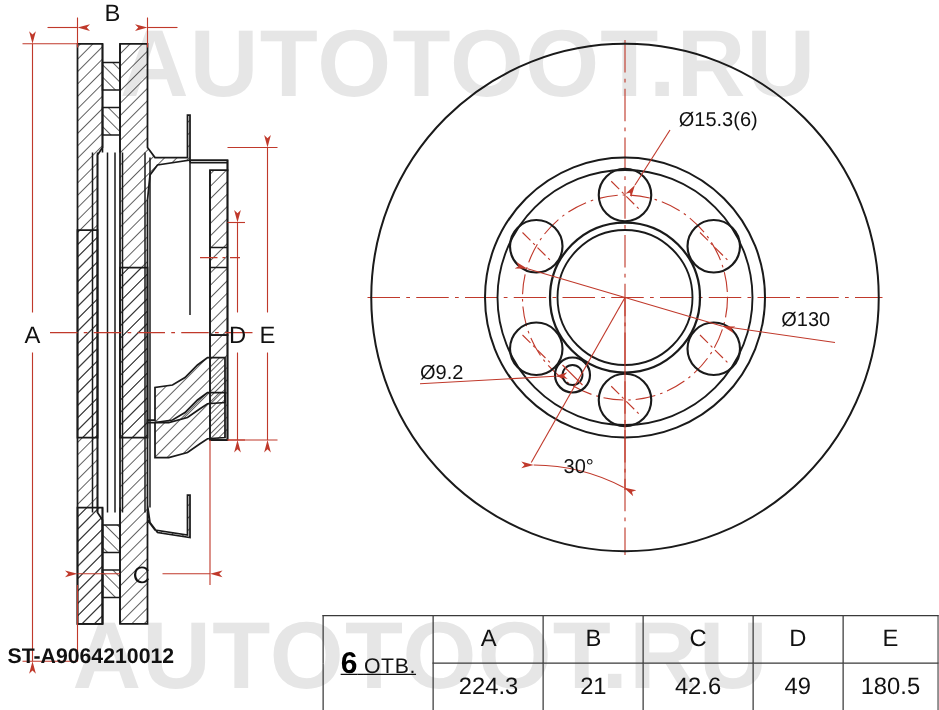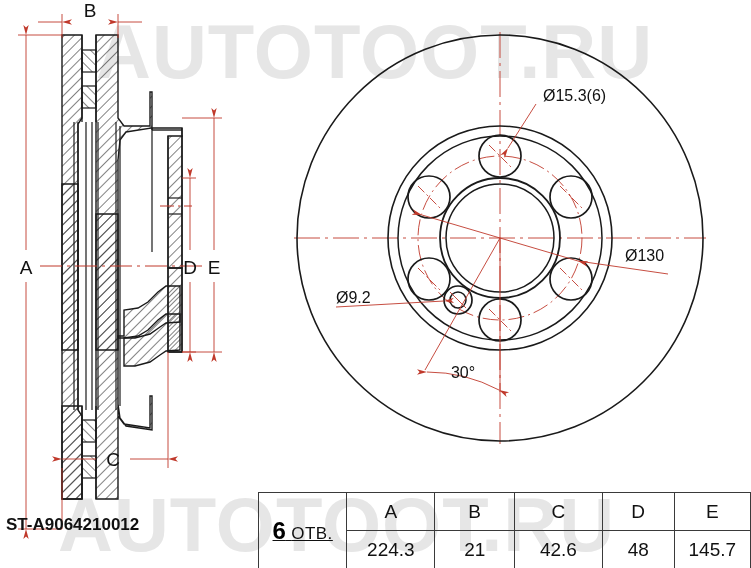--- a/index.html
+++ b/index.html
@@ -331,19 +331,19 @@
       <td class="hdr col-a">A</td>
       <td class="hdr col-b">B</td>
       <td class="hdr col-c">C</td>
       <td class="hdr col-d">D</td>
       <td class="hdr col-e">E</td>
     </tr>
     <tr>
       <td class="val col-a">224.3</td>
       <td class="val col-b">21</td>
       <td class="val col-c">42.6</td>
-      <td class="val col-d">48</td>
-      <td class="val col-e">145.7</td>
+      <td class="val col-d">49</td>
+      <td class="val col-e">180.5</td>
     </tr>
   </tbody>
     </table>
 
 </div>
 
 </body></html>

